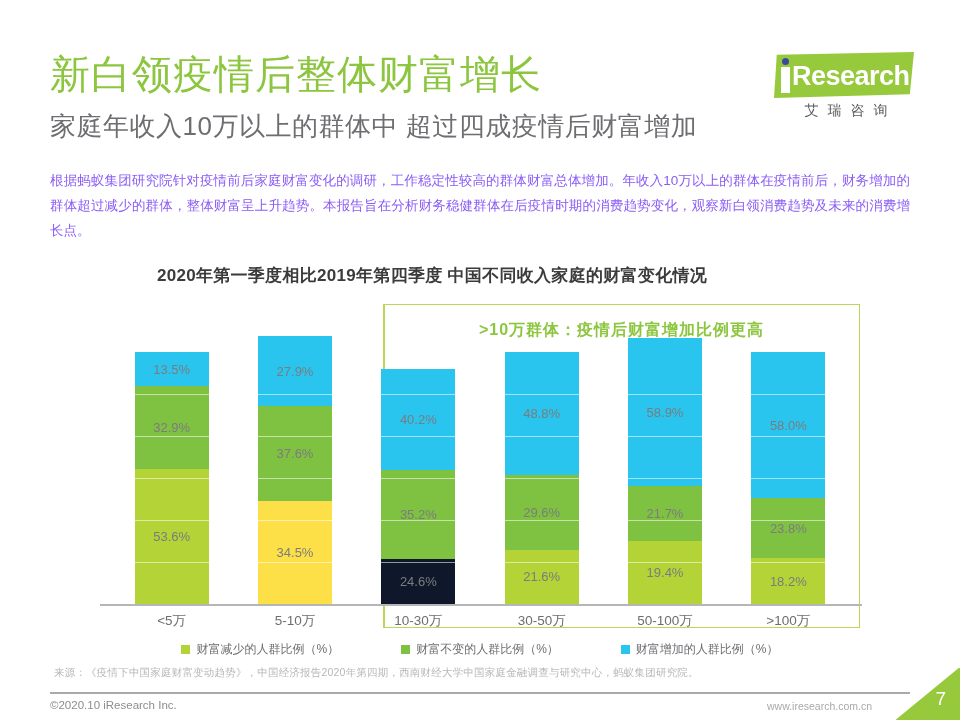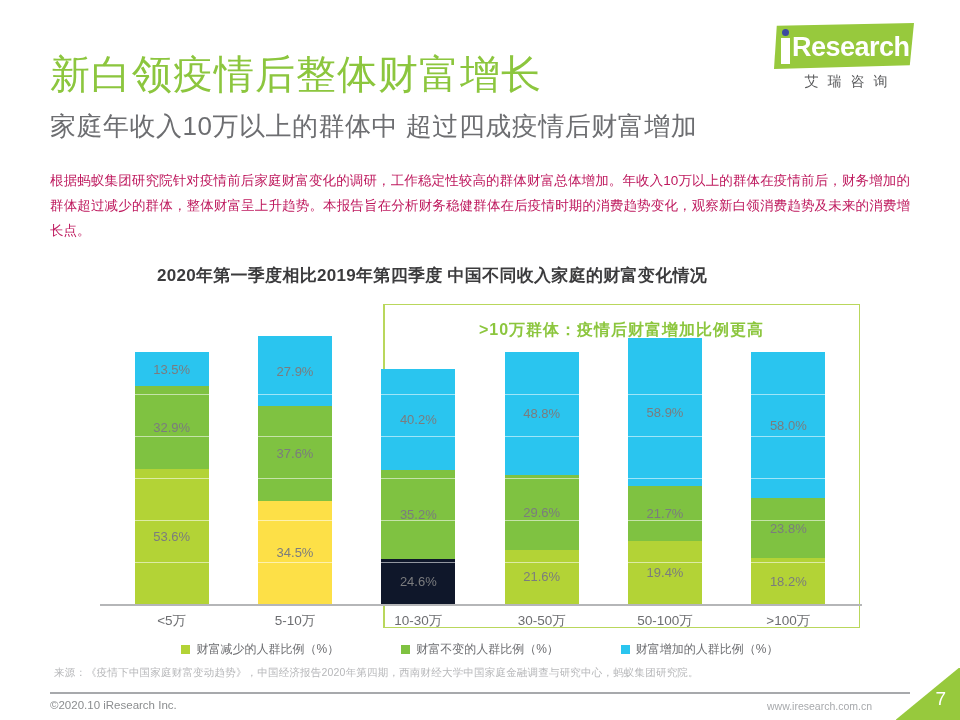--- a/index.html
+++ b/index.html
@@ -16,25 +16,25 @@
     font-size:40px;line-height:52px;color:#8cc63e;font-weight:400;
     letter-spacing:1px;white-space:nowrap;
   }
   .title-sub{
     position:absolute;left:50px;top:108px;
     font-size:26px;line-height:36px;color:#6d6e71;font-weight:400;
     letter-spacing:0.5px;white-space:nowrap;
   }
   .body-copy{
     position:absolute;left:50px;top:168px;width:860px;
-    font-size:13.5px;line-height:25px;color:#be185d;text-align:justify;
-  }
-
-  
-  .logo-wrap{position:absolute;right:44px;top:23px;width:160px;height:74px;}
+    font-size:13.5px;line-height:25px;color:#8b5cf6;text-align:justify;
+  }
+
+  
+  .logo-wrap{position:absolute;right:44px;top:52px;width:160px;height:74px;}
   .logo-shape{
     position:absolute;left:18px;top:0;width:140px;height:46px;
     background:#97c93d;
     clip-path:polygon(2% 6%, 100% 0%, 97% 92%, 0% 100%);
   }
   .logo-dot{position:absolute;left:26px;top:6px;width:7px;height:7px;border-radius:50%;background:#3b4aa0;z-index:3;}
   .logo-i{position:absolute;left:25px;top:15px;width:9px;height:26px;background:#ffffff;z-index:3;}
   .logo-text{
     position:absolute;left:36px;top:9px;z-index:3;
     font-size:27px;line-height:30px;color:#ffffff;font-weight:700;letter-spacing:-0.5px;

